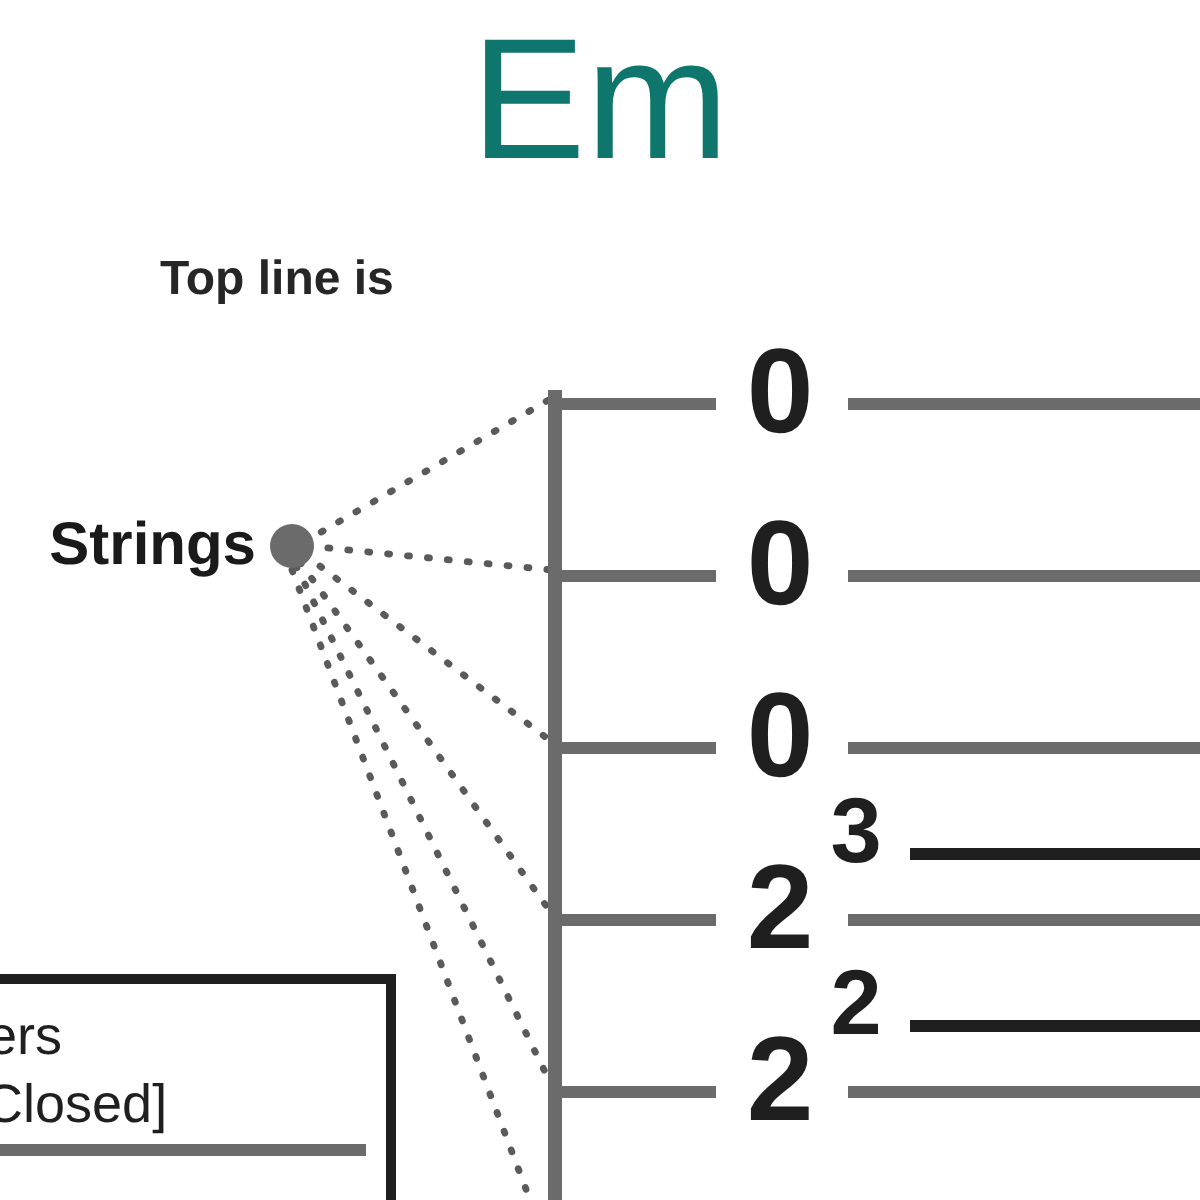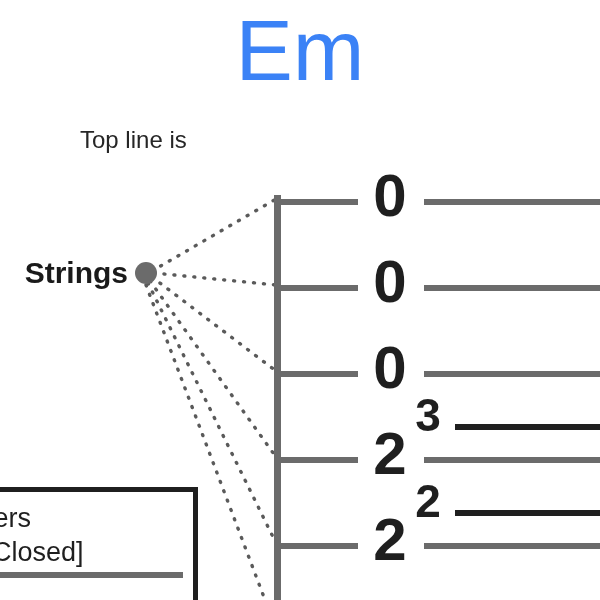--- a/index.html
+++ b/index.html
@@ -23,38 +23,38 @@
 
   
   .chord-title {
     position: absolute;
     left: 0;
     top: 4px;
     width: 544px;
     text-align: center;
     font-size: 86px;
     line-height: 92px;
-    color: #3b82f6;
+    color: #0f766e;
     font-weight: 400;
     letter-spacing: 0px;
     padding-left: 56px;
     box-sizing: border-box;
   }
 
   
   .note-toplinе,
   .note-topline {
     position: absolute;
     left: 80px;
     top: 126px;
     width: 210px;
     font-size: 24px;
     line-height: 28px;
     color: #262626;
-    font-weight: 400;
+    font-weight: 700;
   }
 
   
   .strings-label {
     position: absolute;
     left: -12px;
     top: 254px;
     width: 140px;
     text-align: right;
     font-size: 30px;

